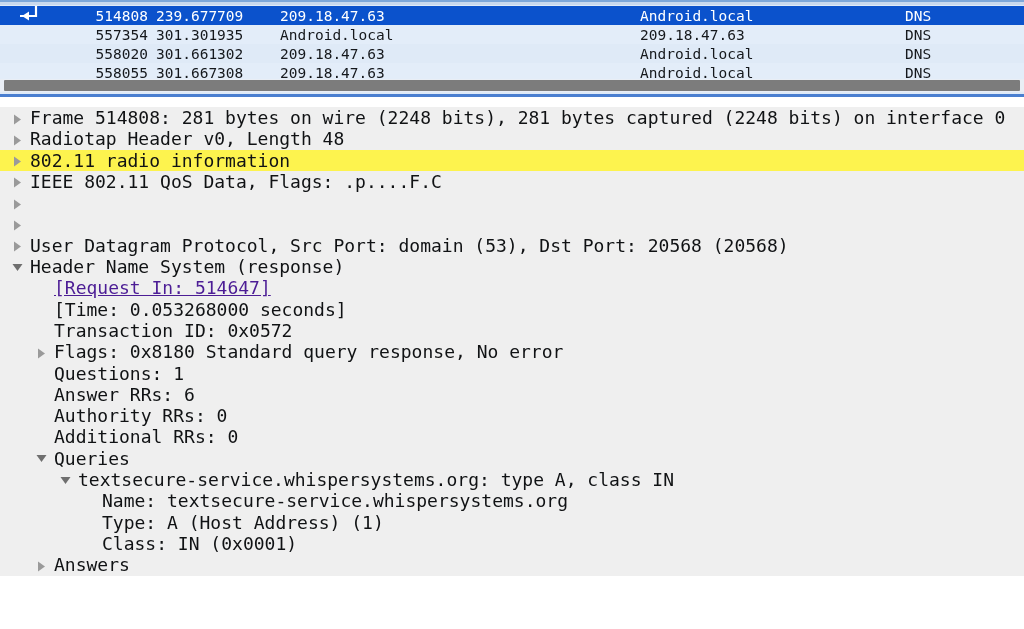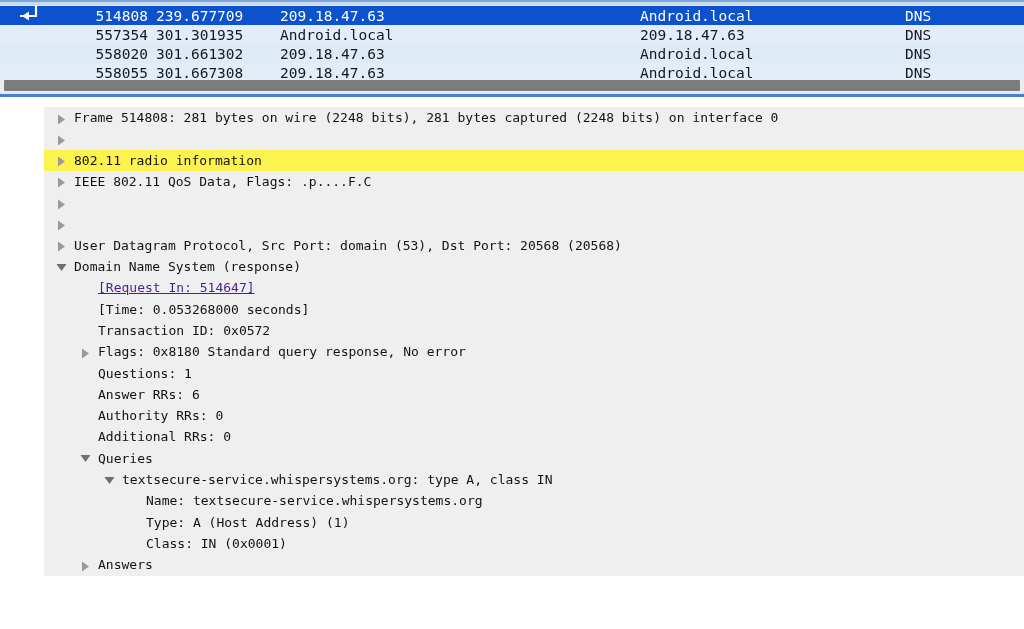--- a/index.html
+++ b/index.html
@@ -124,24 +124,23 @@
     background: #ffffff;
     overflow: hidden;
     padding-top: 2px;
   }
 
   .detail-row {
     position: relative;
     height: 21.3px;
     line-height: 21.3px;
     white-space: nowrap;
-    font-size: 13px;
+    font-size: 18px;
     color: #101214;
     background: #efefef;
-    margin-left: 44px;
   }
   .detail-row.highlight { background: #fdf34e; text-align: right; }
 
   .twisty {
     position: absolute;
     top: 0;
     width: 18px;
     height: 21.3px;
     display: inline-block;
   }
@@ -233,20 +232,21 @@
           </svg>
         </span>
         <span class="detail-text tx-l0">Frame 514808: 281 bytes on wire (2248 bits), 281 bytes captured (2248 bits) on interface 0</span>
       </div>
       <div class="detail-row">
         <span class="twisty tw-l0">
           <svg width="9" height="11" viewBox="0 0 9 11">
             <path d="M1 0.5 L8 5.5 L1 10.5 Z" fill="#9a9a9a"></path>
           </svg>
         </span>
+        <span class="detail-text tx-l0">Radiotap Header v0, Length 48</span>
       </div>
       <div class="detail-row highlight">
         <span class="twisty tw-l0">
           <svg width="9" height="11" viewBox="0 0 9 11">
             <path d="M1 0.5 L8 5.5 L1 10.5 Z" fill="#9a9a9a"></path>
           </svg>
         </span>
         <span class="detail-text tx-l0">802.11 radio information</span>
       </div>
       <div class="detail-row">
@@ -278,21 +278,21 @@
           </svg>
         </span>
         <span class="detail-text tx-l0">User Datagram Protocol, Src Port: domain (53), Dst Port: 20568 (20568)</span>
       </div>
       <div class="detail-row">
         <span class="twisty tw-l0">
           <svg width="11" height="9" viewBox="0 0 11 9">
             <path d="M0.5 1 L10.5 1 L5.5 8 Z" fill="#6f6f6f"></path>
           </svg>
         </span>
-        <span class="detail-text tx-l0">Domain Name System (response)</span>
+        <span class="detail-text tx-l0">Header Name System (response)</span>
       </div>
       <div class="detail-row">
         <span class="detail-text tx-l1 link-text">[Request In: 514647]</span>
       </div>
       <div class="detail-row">
         <span class="detail-text tx-l1">[Time: 0.053268000 seconds]</span>
       </div>
       <div class="detail-row">
         <span class="detail-text tx-l1">Transaction ID: 0x0572</span>
       </div>

